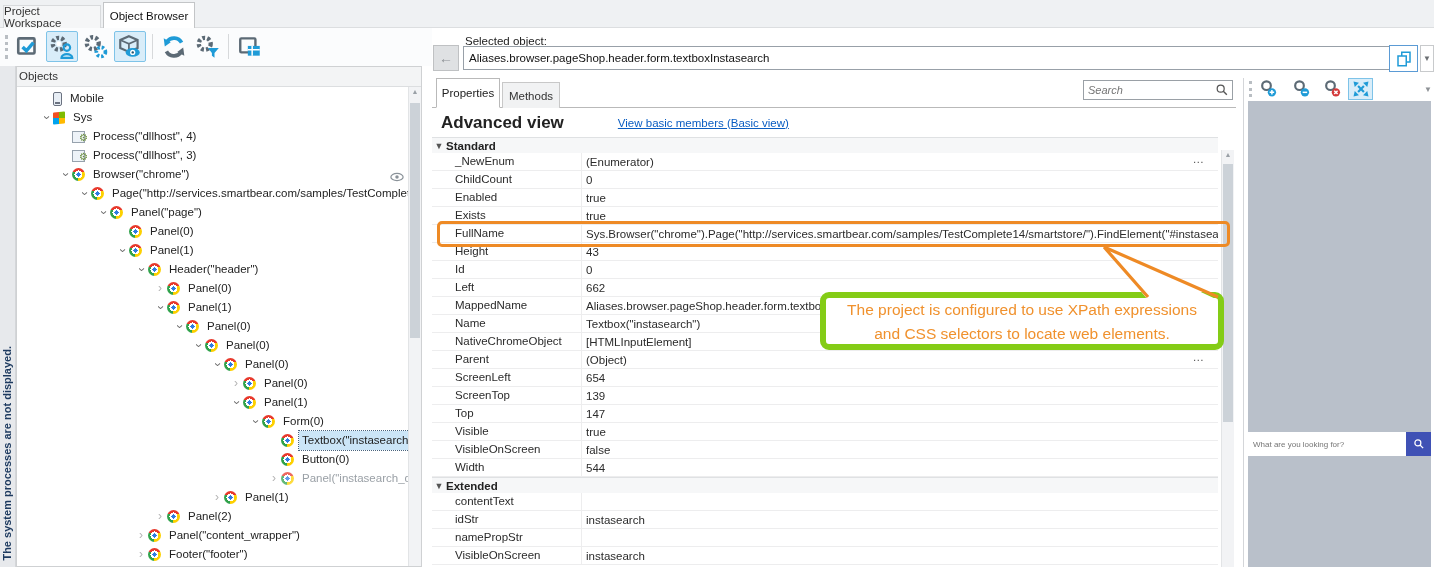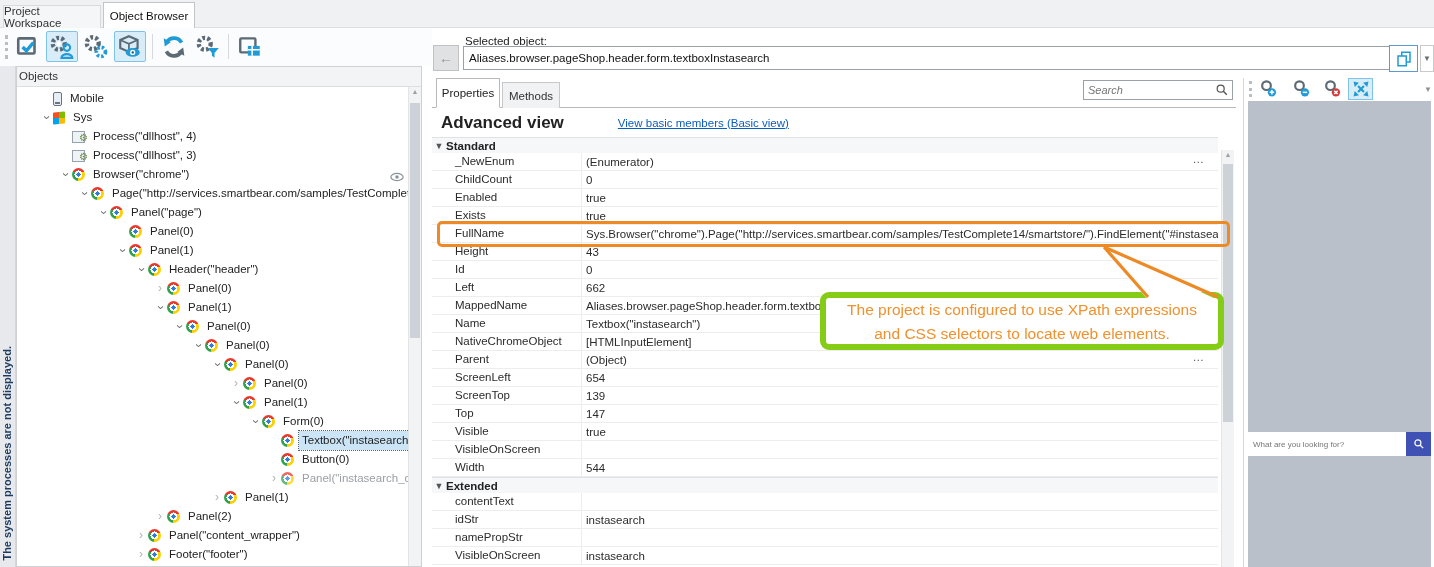--- a/index.html
+++ b/index.html
@@ -420,20 +420,21 @@
         <div class="prop-row">
           <span class="prop-name">Top</span>
           <span class="prop-value">147</span>
         </div>
         <div class="prop-row">
           <span class="prop-name">Visible</span>
           <span class="prop-value">true</span>
         </div>
         <div class="prop-row">
           <span class="prop-name">VisibleOnScreen</span>
+          <span class="prop-value">false</span>
         </div>
         <div class="prop-row">
           <span class="prop-name">Width</span>
           <span class="prop-value">544</span>
         </div>
         <div class="prop-section">
           <span class="chev">▼</span>
           <span>Extended</span>
         </div>
         <div class="prop-row">

